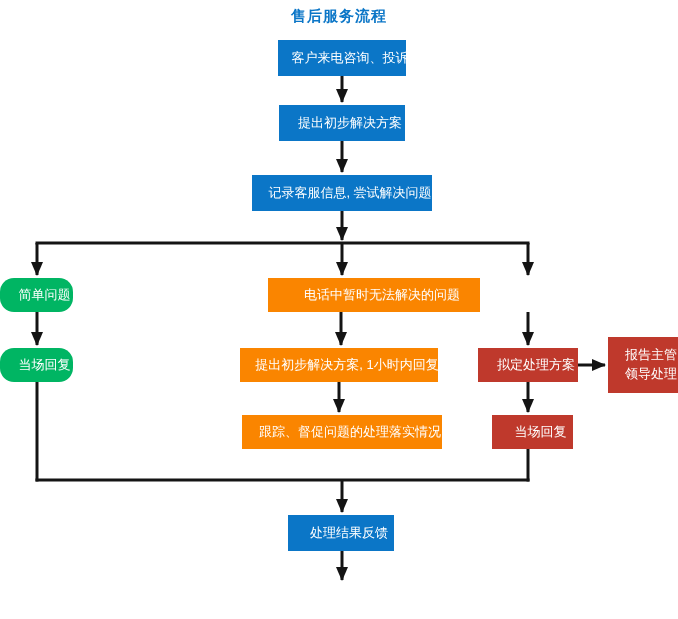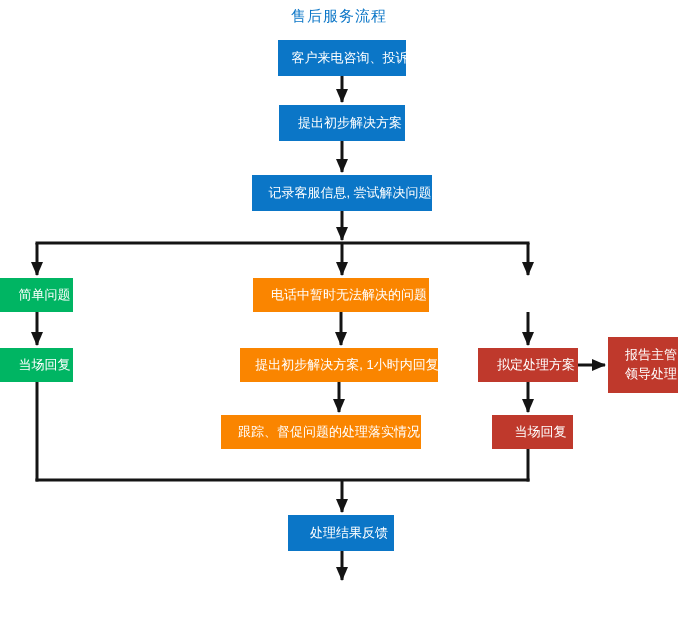--- a/index.html
+++ b/index.html
@@ -6,39 +6,39 @@
   #canvas{
     position:relative;
     width:678px;height:619px;
     background:#ffffff;
     font-family:"Liberation Sans","DejaVu Sans",sans-serif;
     overflow:hidden;
   }
   .title{
     position:absolute;left:0;right:0;top:7px;
     text-align:center;
-    font-size:15px;font-weight:normal;
+    font-size:15px;font-weight:bold;
     color:var(--blue);
     letter-spacing:1px;
   }
   svg.wires{position:absolute;left:0;top:0;z-index:1;}
   .connector{stroke:var(--line);stroke-width:3;fill:none;}
   .node{
     position:absolute;z-index:2;
     display:flex;align-items:center;justify-content:center;
     color:var(--text);
     font-size:13px;
     white-space:nowrap;
     text-align:center;
     box-sizing:border-box;
     padding-left:16px;
   }
   .wrap2{white-space:pre-line;line-height:1.45;}
   .c-blue{background:var(--blue);}
-  .c-green{background:var(--green);}
+  .c-green{background:var(--green);border-radius:14px;}
   .c-orange{background:var(--orange);}
   .c-red{background:var(--red);}
 </style>
 </head>
 <body>
 
 <div id="canvas">
 
   <svg class="wires" width="678" height="619" viewBox="0 0 678 619">
     <defs>
@@ -75,23 +75,23 @@
 
   <div class="title">售后服务流程</div>
 
   <div class="node c-blue" style="left:278px;top:40px;width:128px;height:36px">客户来电咨询、投诉</div>
   <div class="node c-blue" style="left:279px;top:105px;width:126px;height:36px">提出初步解决方案</div>
   <div class="node c-blue" style="left:252px;top:175px;width:180px;height:36px">记录客服信息, 尝试解决问题</div>
 
   <div class="node c-green" style="left:0px;top:278px;width:73px;height:34px">简单问题</div>
   <div class="node c-green" style="left:0px;top:348px;width:73px;height:34px">当场回复</div>
 
-  <div class="node c-orange" style="left:253px;top:278px;width:176px;height:34px">电话中暂时无法解决的问题</div>
+  <div class="node c-orange" style="left:268px;top:278px;width:212px;height:34px">电话中暂时无法解决的问题</div>
   <div class="node c-orange" style="left:240px;top:348px;width:198px;height:34px">提出初步解决方案, 1小时内回复</div>
-  <div class="node c-orange" style="left:221px;top:415px;width:200px;height:34px">跟踪、督促问题的处理落实情况</div>
+  <div class="node c-orange" style="left:242px;top:415px;width:200px;height:34px">跟踪、督促问题的处理落实情况</div>
 
   <div class="node c-red wrap2" style="left:608px;top:337px;width:70px;height:56px">报告主管
 领导处理</div>
   <div class="node c-red" style="left:478px;top:348px;width:100px;height:34px">拟定处理方案</div>
   <div class="node c-red" style="left:492px;top:415px;width:81px;height:34px">当场回复</div>
 
   <div class="node c-blue" style="left:288px;top:515px;width:106px;height:36px">处理结果反馈</div>
 
 </div>
 

